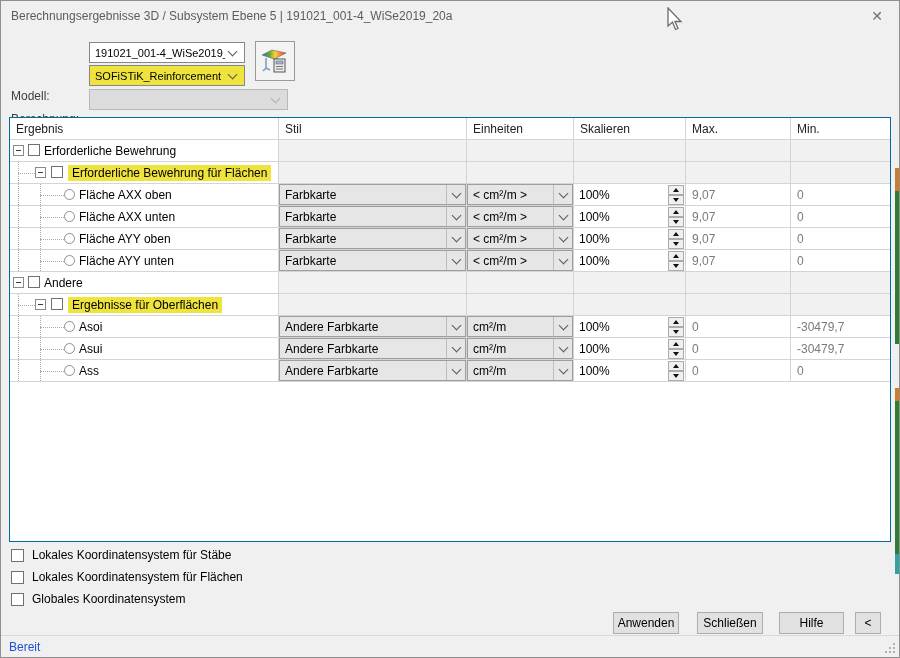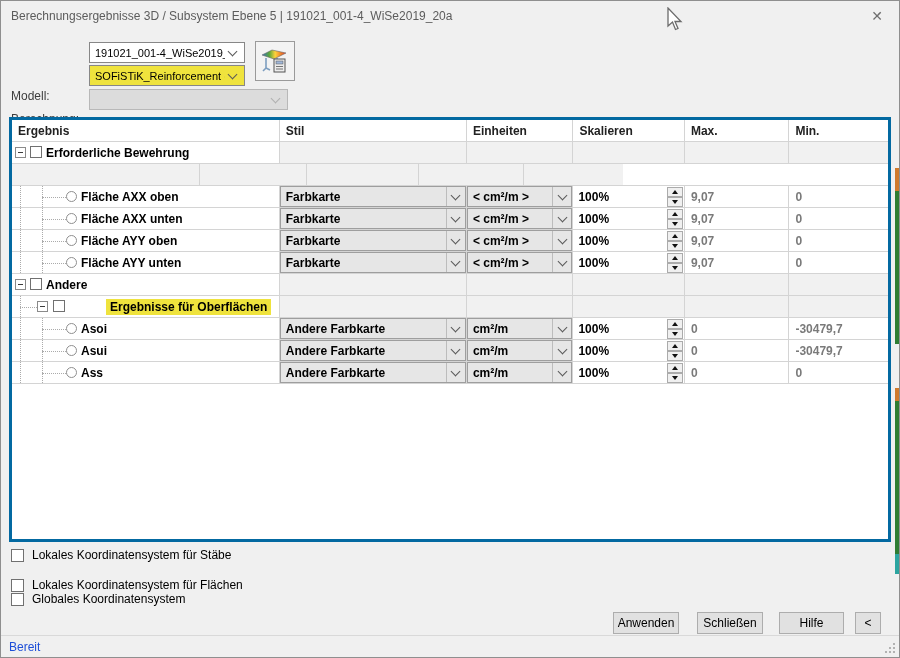--- a/index.html
+++ b/index.html
@@ -18,21 +18,21 @@
     box-sizing:border-box;display:flex;align-items:center;padding-left:5px;}
   .combo .ctext{flex:1;overflow:hidden;white-space:nowrap;font-size:11px;}
   .chev{width:6px;height:6px;border-right:1px solid #5a5a5a;border-bottom:1px solid #5a5a5a;
     transform:rotate(45deg);margin:-3px 8px 0 4px;flex:none;}
   .combo.disabled{background:#dcdcdc;border-color:#b8b8b8;}
   .combo.disabled .chev{border-color:#b0b0b0;}
   .iconbtn{position:absolute;left:254px;top:40px;width:40px;height:40px;border:1px solid #9a9a9a;
     background:#f3f3f3;display:flex;align-items:center;justify-content:center;box-sizing:border-box;}
   
   .table{position:absolute;left:8px;top:116px;width:882px;height:425px;background:#fff;
-    border:3px solid #0369a1;box-sizing:border-box;overflow:hidden;font-weight:bold;}
+    border:1px solid #0369a1;box-sizing:border-box;overflow:hidden;}
   .thead,.trow{display:flex;height:22px;border-bottom:1px solid #d4d4d4;box-sizing:border-box;}
   .cell{box-sizing:border-box;border-right:1px solid #d4d4d4;height:100%;position:relative;
     display:flex;align-items:center;overflow:hidden;}
   .c0{width:269px;}.c1{width:188px;}.c2{width:107px;}.c3{width:112px;}.c4{width:105px;}
   .c5{width:99px;border-right:none;}
   .hcell{padding-left:6px;color:#222;}
   .graycell{background:#f1f1f1;}
   .vline{position:absolute;top:0;bottom:0;width:0;border-left:1px dotted #ababab;}
   .hline{position:absolute;top:50%;height:0;border-top:1px dotted #ababab;}
   .expander{position:absolute;width:11px;height:11px;border:1px solid #8a8a8a;background:#fff;
@@ -140,20 +140,29 @@
             <span class="cbox" style="left: 18px;"></span>
             <span class="tlabel" style="left: 34px;">Erforderliche Bewehrung</span>
           </div>
           <div class="cell c1 graycell"></div>
           <div class="cell c2 graycell"></div>
           <div class="cell c3 graycell"></div>
           <div class="cell c4 graycell"></div>
           <div class="cell c5 graycell"></div>
         </div>
         <div class="trow">
+          <div class="cell c0">
+            <span class="vline" style="left: 8px;"></span>
+            <span class="hline" style="left: 8px; width: 17px;"></span>
+            <span class="expander" style="left: 25px;">
+              <span class="minus"></span>
+            </span>
+            <span class="cbox" style="left: 41px;"></span>
+            <span class="tlabel hl" style="left: 58px; background: rgb(239, 227, 61);">Erforderliche Bewehrung für Flächen</span>
+          </div>
           <div class="cell c1 graycell"></div>
           <div class="cell c2 graycell"></div>
           <div class="cell c3 graycell"></div>
           <div class="cell c4 graycell"></div>
           <div class="cell c5 graycell"></div>
         </div>
         <div class="trow">
           <div class="cell c0">
             <span class="vline" style="left: 8px;"></span>
             <span class="vline" style="left: 30px;"></span>
@@ -320,21 +329,21 @@
           <div class="cell c5 graycell"></div>
         </div>
         <div class="trow">
           <div class="cell c0">
             <span class="vline" style="left: 8px;"></span>
             <span class="hline" style="left: 8px; width: 17px;"></span>
             <span class="expander" style="left: 25px;">
               <span class="minus"></span>
             </span>
             <span class="cbox" style="left: 41px;"></span>
-            <span class="tlabel hl" style="left: 58px; background: rgb(239, 227, 61); margin-left: 36px;">Ergebnisse für Oberflächen</span>
+            <span class="tlabel hl" style="left: 58px; background: rgb(239, 227, 61);">Ergebnisse für Oberflächen</span>
           </div>
           <div class="cell c1 graycell"></div>
           <div class="cell c2 graycell"></div>
           <div class="cell c3 graycell"></div>
           <div class="cell c4 graycell"></div>
           <div class="cell c5 graycell"></div>
         </div>
         <div class="trow">
           <div class="cell c0">
             <span class="vline" style="left: 8px;"></span>
@@ -449,21 +458,21 @@
           <div class="cell c4 valcell">0</div>
           <div class="cell c5 valcell">0</div>
         </div>
       </div>
   </div>
 
   <div class="opt" style="top:545px;">
     <span class="optbox"></span>
     <span>Lokales Koordinatensystem für Stäbe</span>
   </div>
-  <div class="opt" style="top:567px;margin-top:8px;">
+  <div class="opt" style="top:567px;">
     <span class="optbox"></span>
     <span>Lokales Koordinatensystem für Flächen</span>
   </div>
   <div class="opt" style="top:589px;">
     <span class="optbox"></span>
     <span>Globales Koordinatensystem</span>
   </div>
 
   <div class="btn" style="left:612px;width:66px;">Anwenden</div>
   <div class="btn" style="left:696px;width:66px;">Schließen</div>

